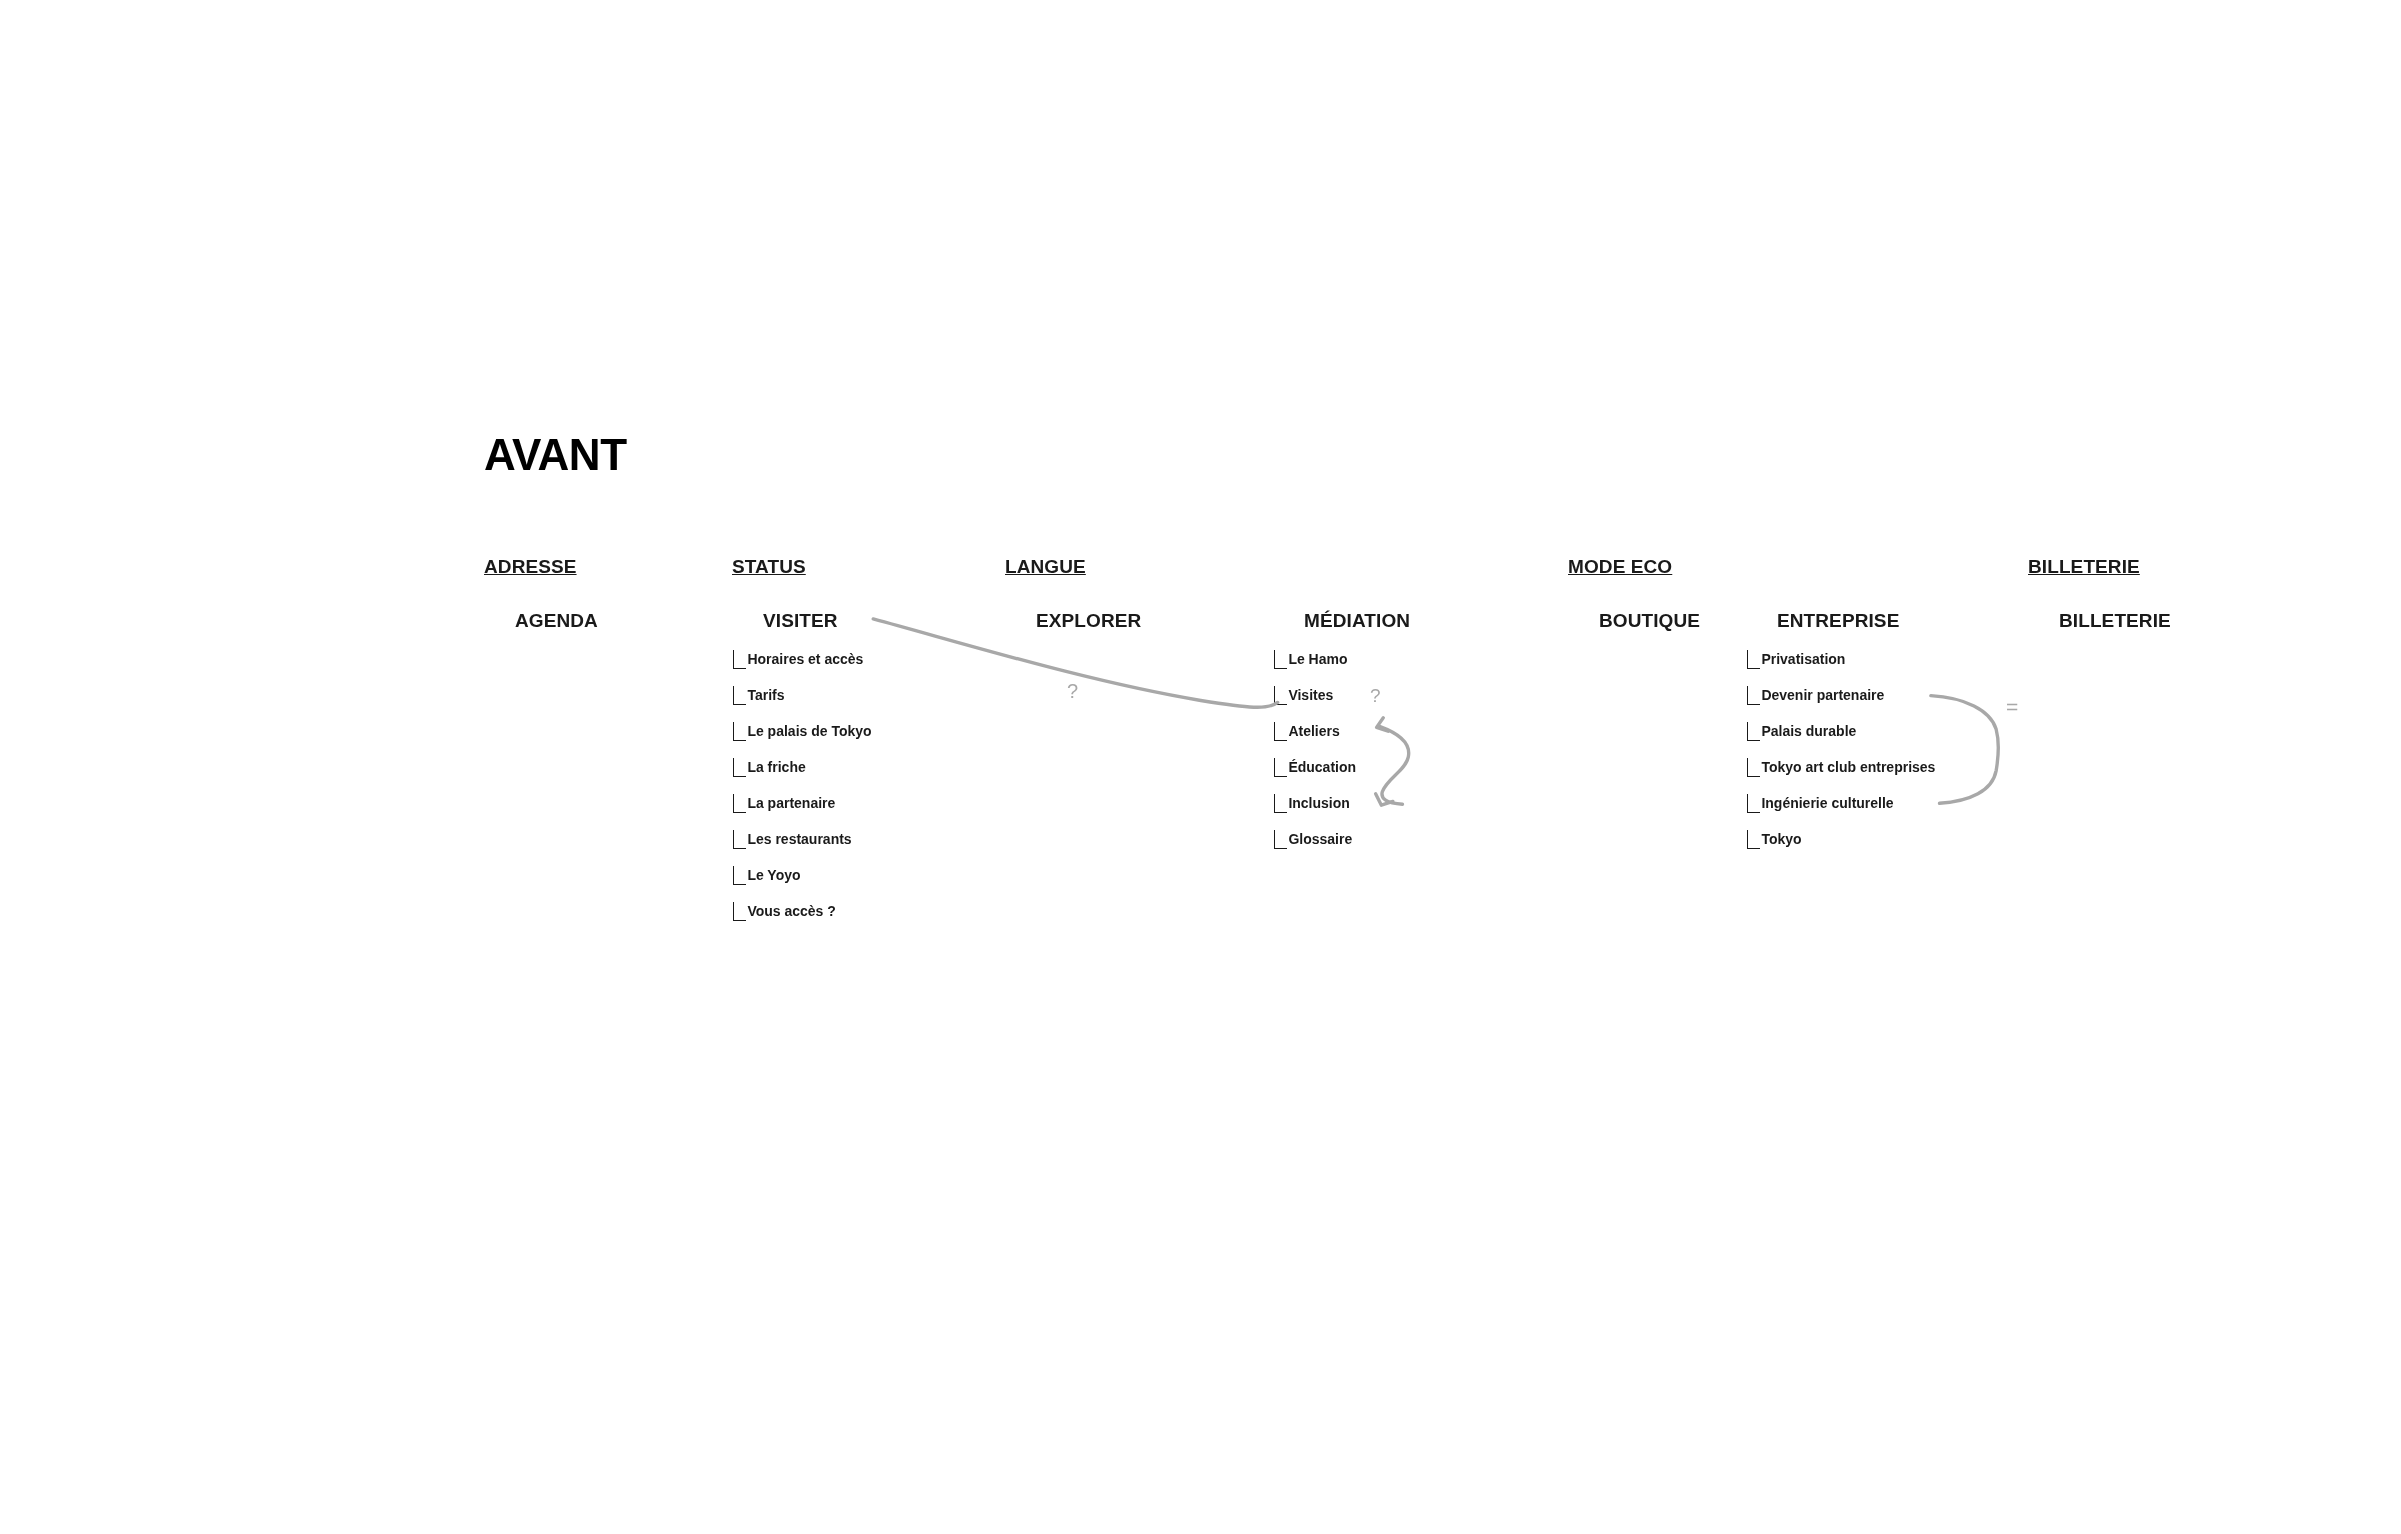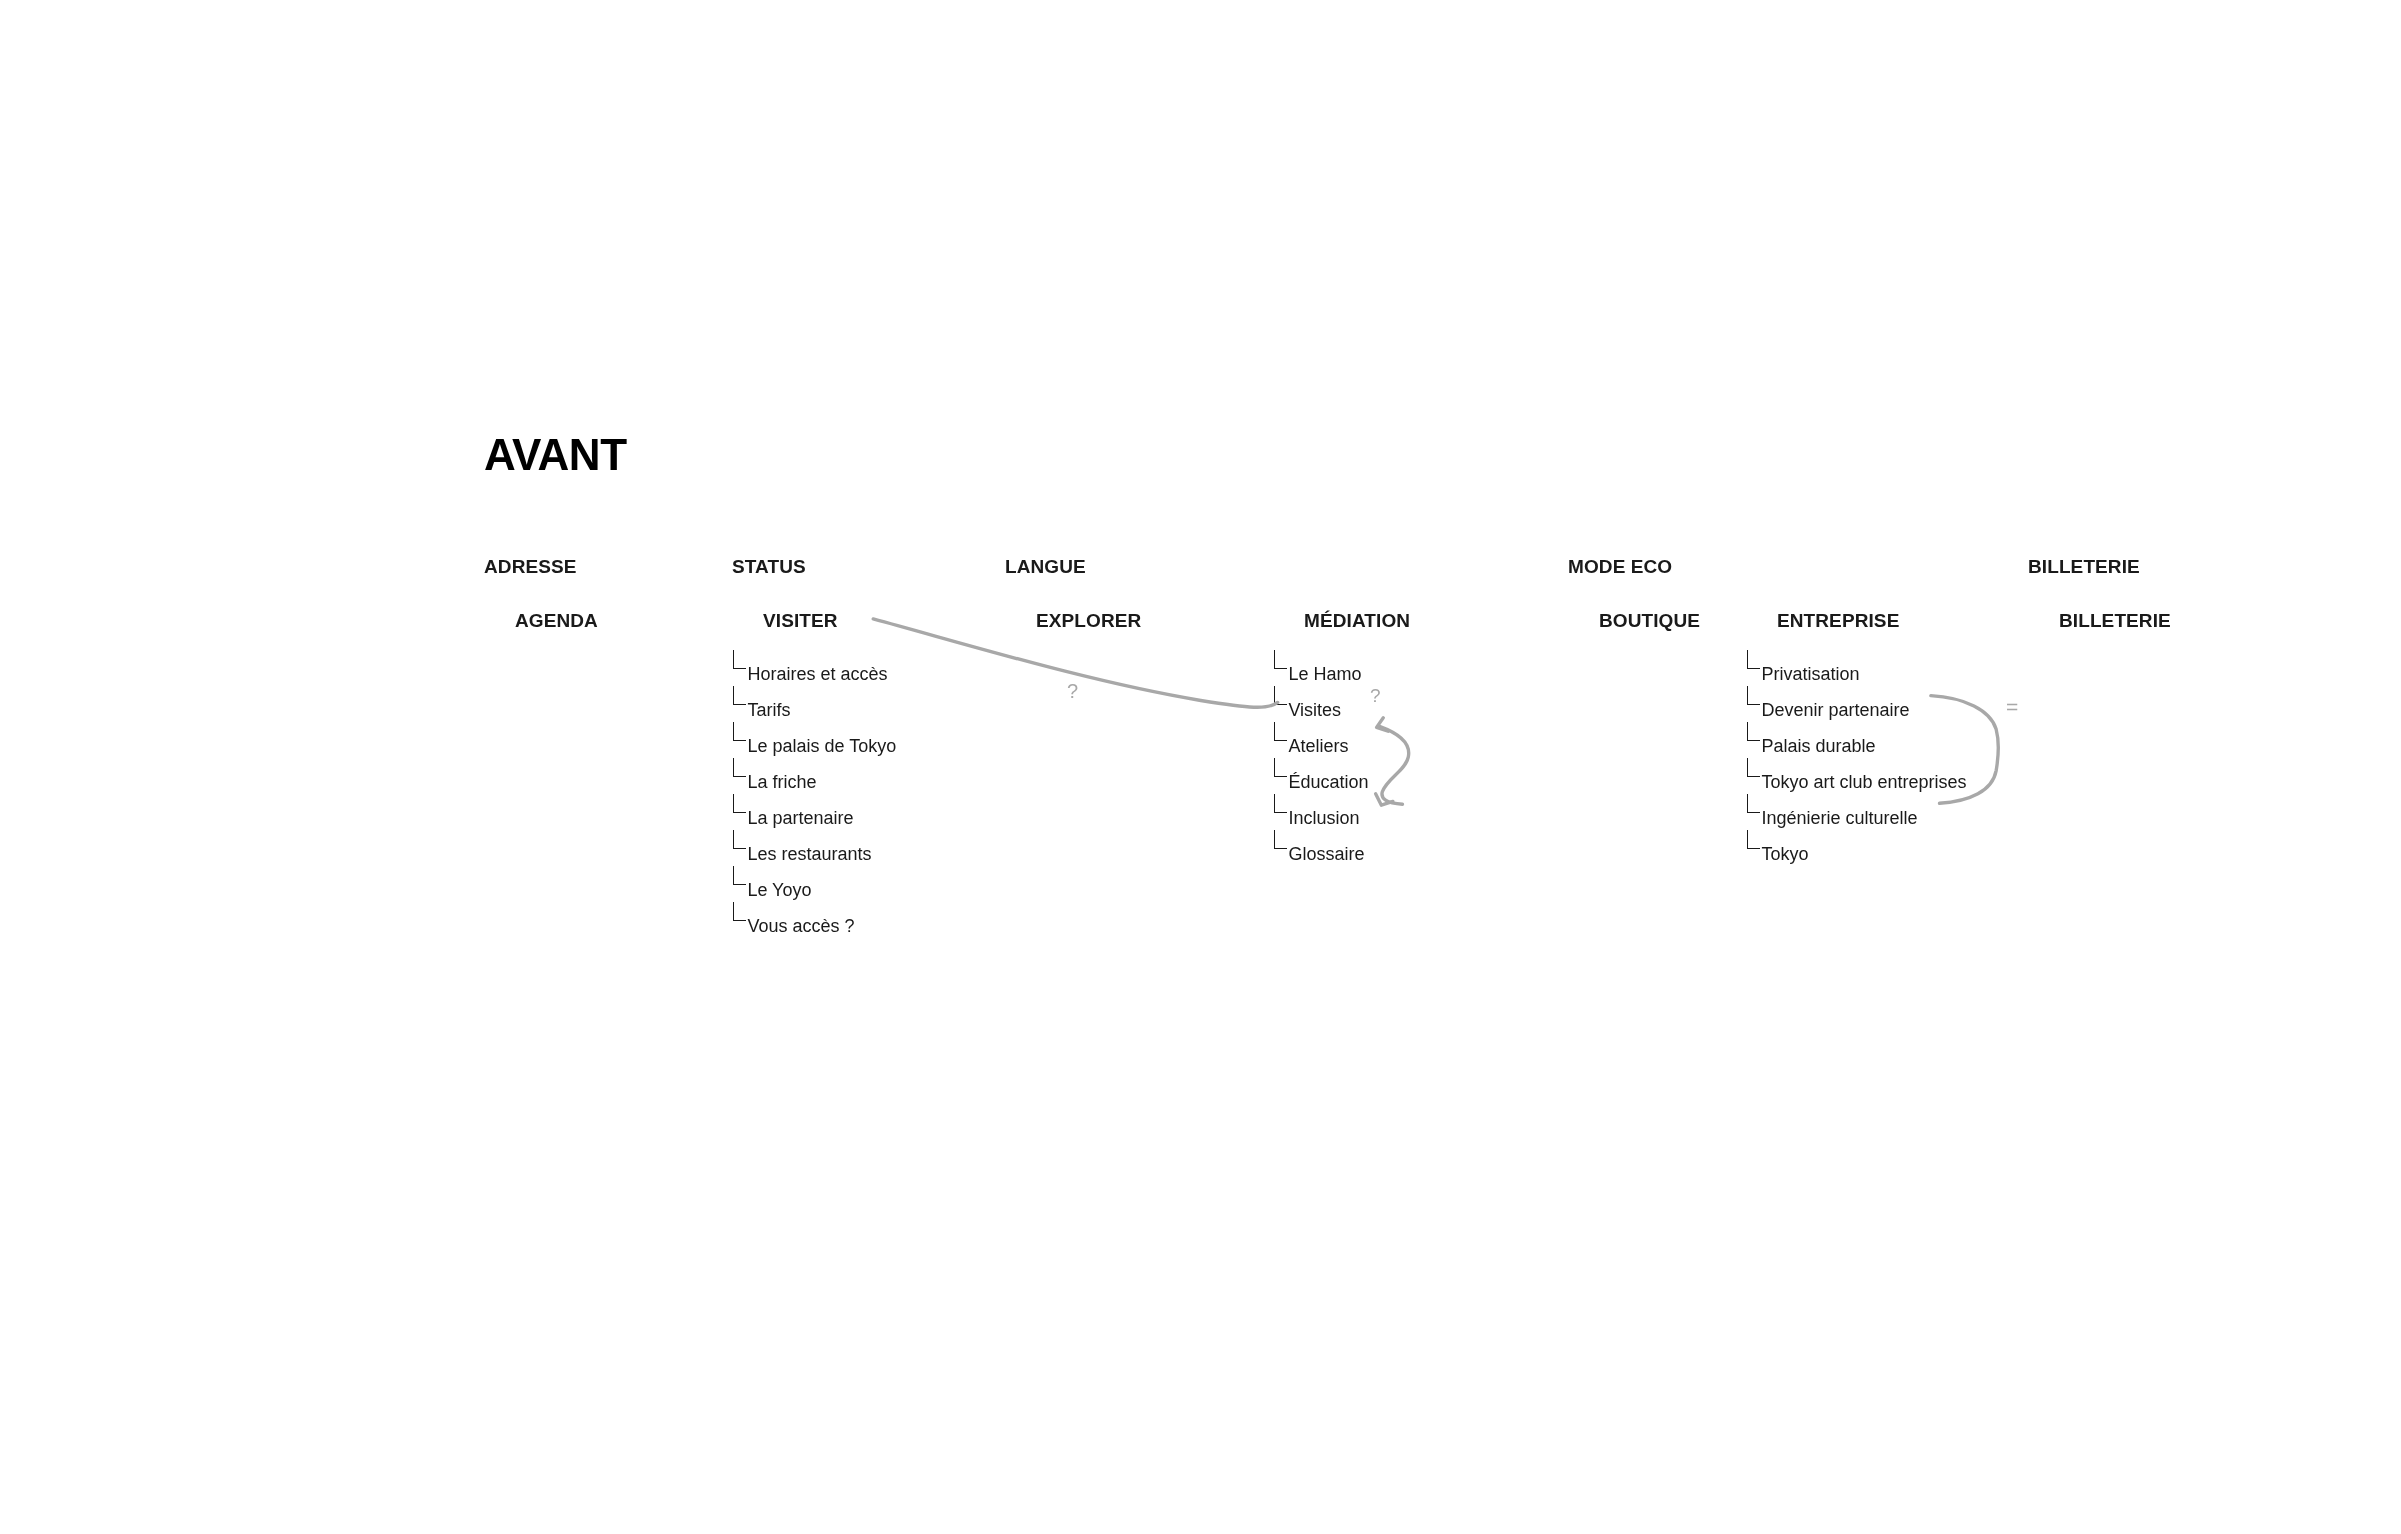--- a/index.html
+++ b/index.html
@@ -51,20 +51,21 @@
     font-weight: 700;
     letter-spacing: 0.1px;
     line-height: 1;
     color: #1a1a1a;
     white-space: nowrap;
   }
   .col-top-head {
     position: absolute;
     top: 0px;
     left: 0px;
+    text-decoration: underline;
   }
   .col-head {
     position: absolute;
     top: 54px;
     left: 11px;
     margin-left: 20px;
   }
 
   
   .items {
@@ -88,26 +89,25 @@
     width: 12.5px;
     height: 19px;
     border-left: 1.9px solid #1a1a1a;
     border-bottom: 1.9px solid #1a1a1a;
     box-sizing: border-box;
   }
   .item-label {
     position: absolute;
     left: 15.4px;
     top: 0px;
-    font-size: 18px;
-    font-weight: 400;
+    font-size: 14px;
+    font-weight: 700;
     line-height: 22px;
     color: #1a1a1a;
     white-space: nowrap;
-    margin-top: 15px;
   }
 
   
   #annotations {
     position: absolute;
     inset: 0;
     width: 2720px;
     height: 1535px;
     pointer-events: none;
   }

